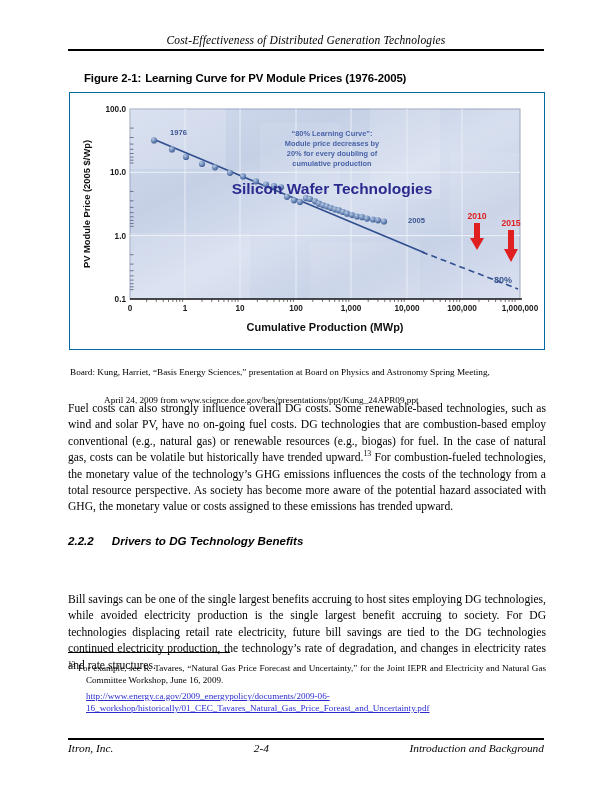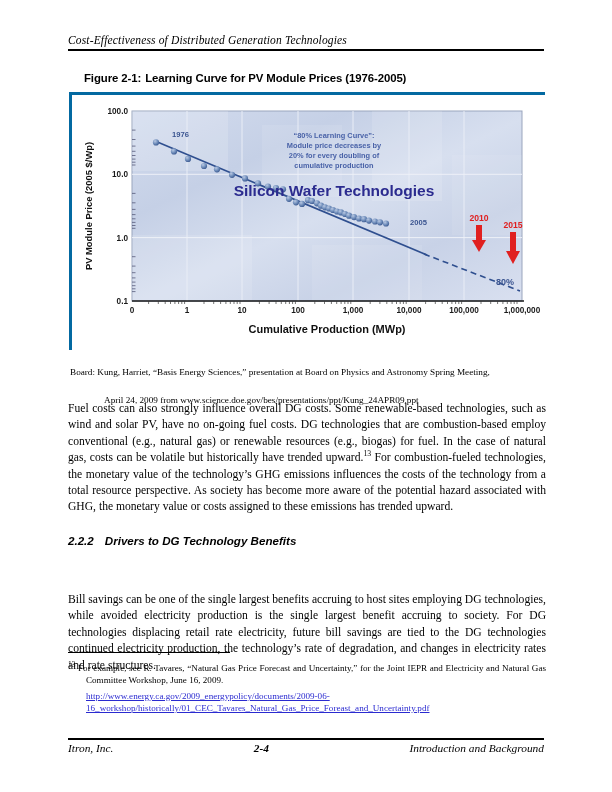--- a/index.html
+++ b/index.html
@@ -26,20 +26,21 @@
   .header {
     position: absolute;
     left: 68px;
     top: 34px;
     width: 476px;
   }
   .header-title {
     font-family: "Liberation Serif", serif;
     font-style: italic;
     font-size: 11.5px;
+    text-align: center;
     letter-spacing: 0.15px;
   }
   .header-rule {
     margin-top: 3px;
     border-bottom: 2.2px solid #000;
   }
 
   
   .figure-caption {
     position: absolute;
@@ -53,21 +54,21 @@
   }
   .figure-caption .cap-num { margin-right: 4px; }
 
   
   .figure-box {
     position: absolute;
     left: 69px;
     top: 92px;
     width: 476px;
     height: 258px;
-    border: 3px solid #0369a1;
+    border: 1px solid #0369a1;
     background: #c4b5fd;
     box-sizing: border-box;
   }
 
   
   .chart {
     position: absolute;
     left: 0; top: 0;
     width: 474px;
     height: 256px;
@@ -113,21 +114,21 @@
   .section-heading {
     position: absolute;
     left: 68px;
     top: 534px;
     width: 478px;
     font-family: "Liberation Sans", sans-serif;
     font-weight: bold;
     font-style: italic;
     font-size: 11.6px;
   }
-  .section-heading .sec-num { margin-right: 11px; }
+  .section-heading .sec-num { margin-right: 18px; }
 
   
   .footnote-rule {
     position: absolute;
     left: 68px;
     top: 652px;
     width: 162px;
     border-bottom: 0.9px solid #000;
   }
   .footnote {
@@ -172,21 +173,21 @@
     left: 68px;
     top: 742px;
     width: 476px;
     display: flex;
     justify-content: space-between;
     align-items: baseline;
     font-style: italic;
     font-size: 11.4px;
   }
   .footer .f-left { text-align: right; }
-  .footer .f-center { text-align: center; font-weight: bold; }
+  .footer .f-center { text-align: center; }
   .footer .f-right { }
 </style>
 </head>
 <body>
 
 <div class="page">
 
   <div class="header">
     <div class="header-title">Cost-Effectiveness of Distributed Generation Technologies</div>
     <div class="header-rule"></div>

